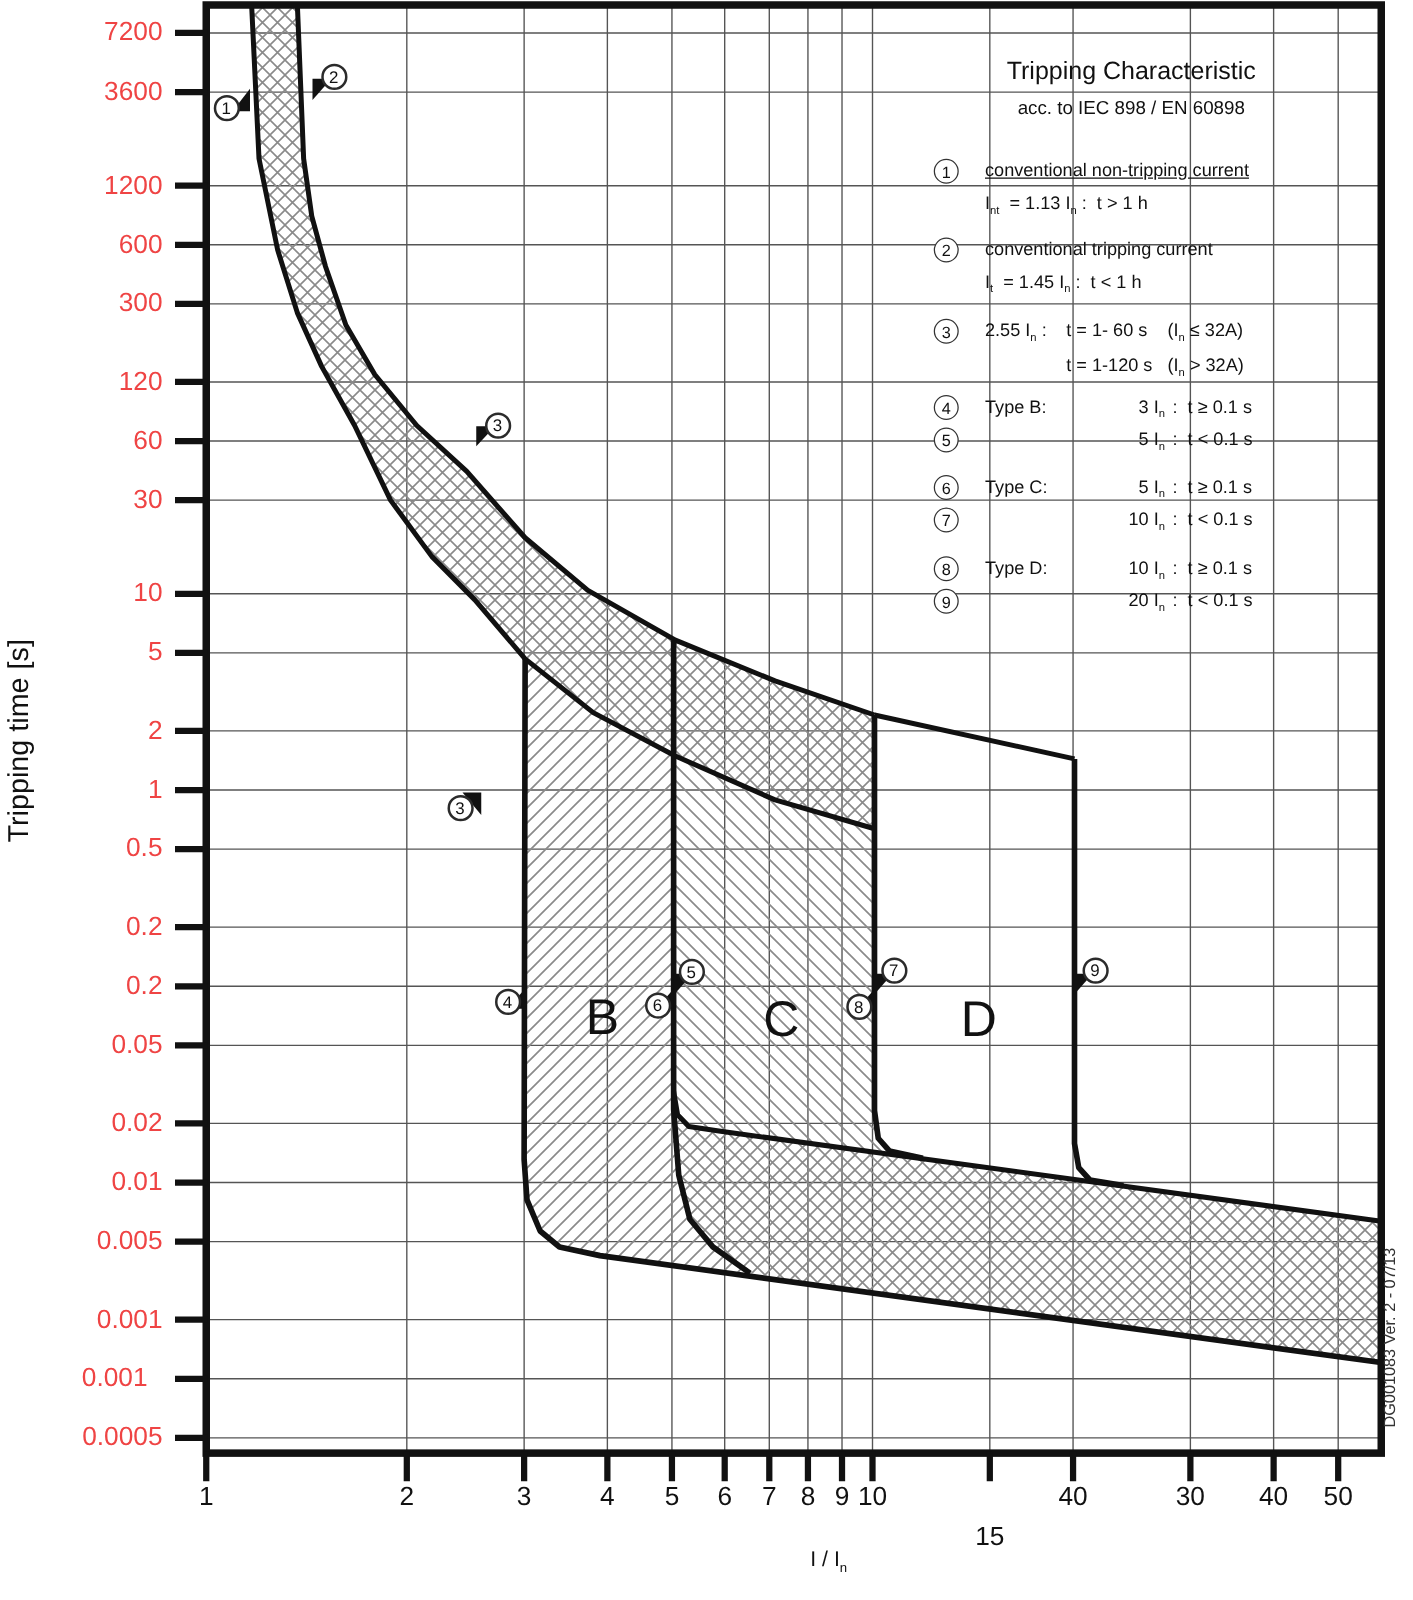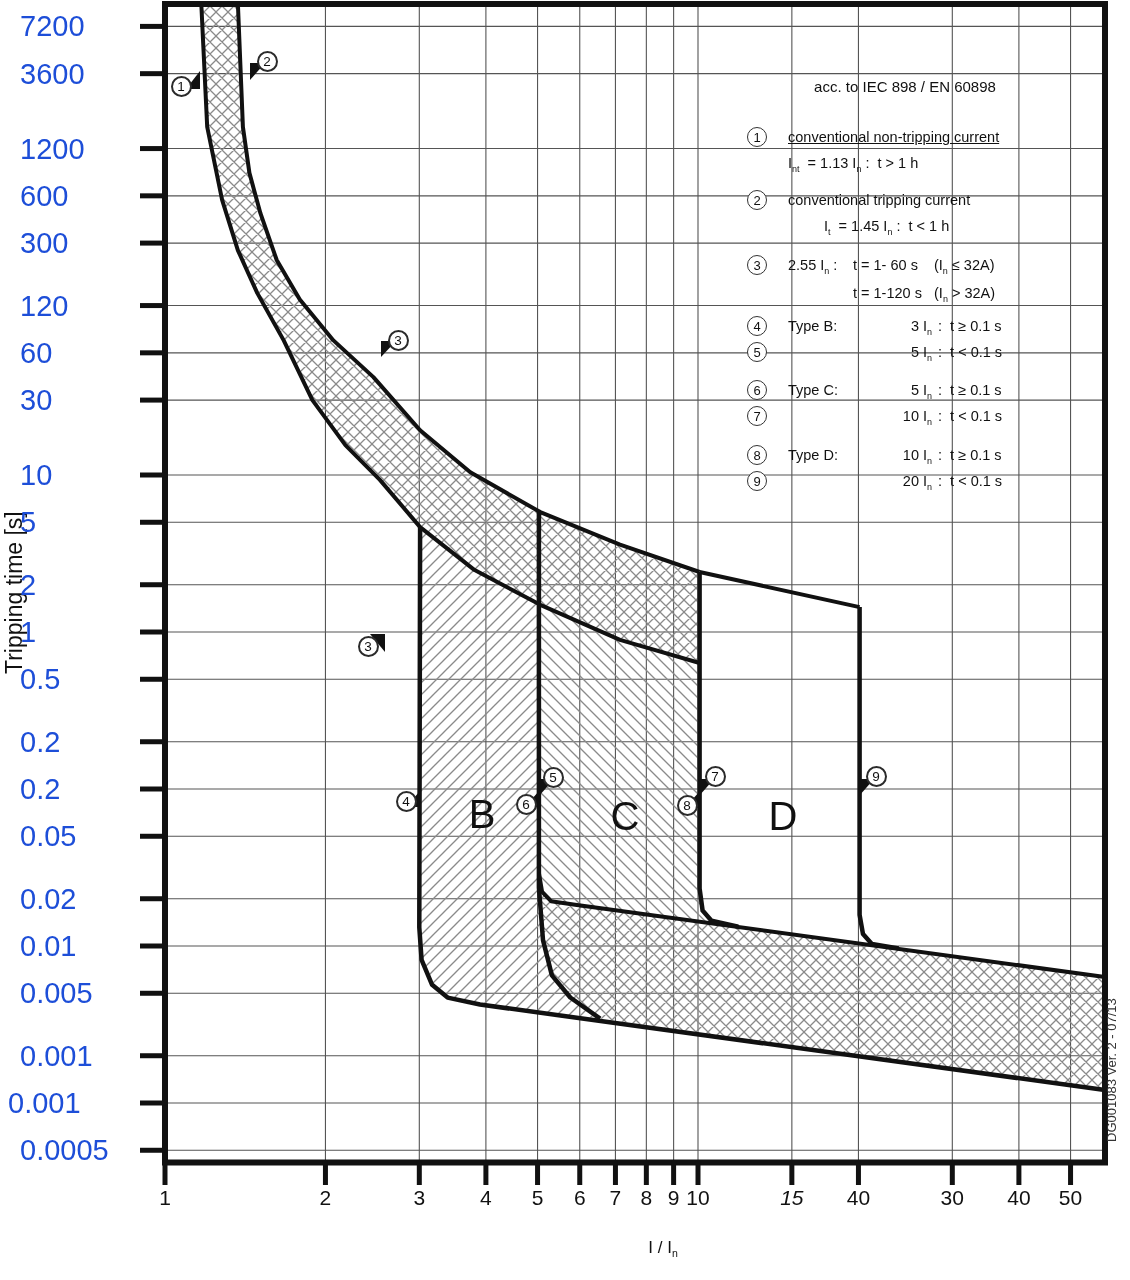--- a/index.html
+++ b/index.html
@@ -1,19 +1,19 @@
 <!DOCTYPE html>
 <html><head>
 <meta charset="utf-8">
 <style>
   html,body{margin:0;padding:0;background:#ffffff;}
   #chart-root{position:relative;width:1130px;height:1280px;background:#ffffff;overflow:hidden;
     font-family:"Liberation Sans","DejaVu Sans",sans-serif;color:#111;}
   #plot-svg{position:absolute;left:0;top:0;}
-  .ytick-label{position:absolute;width:110px;font-size:29px;line-height:24px;color:#1d4ed8;}
+  .ytick-label{position:absolute;width:110px;text-align:right;font-size:21px;line-height:24px;color:#ef4444;}
   .xtick-label{position:absolute;width:64px;text-align:center;font-size:21px;line-height:24px;color:#111;}
   .axis-title-y{position:absolute;left:1px;top:468px;height:250px;font-size:23px;color:#111;
     writing-mode:vertical-rl;transform:rotate(180deg);text-align:center;}
   .axis-title-x{position:absolute;left:608px;top:1238px;width:110px;text-align:center;font-size:17px;color:#111;}
   .watermark{position:absolute;left:1104px;top:950px;height:240px;font-size:13px;color:#333;
     writing-mode:vertical-rl;transform:rotate(180deg);text-align:center;}
   .legend-title{position:absolute;left:755px;top:46px;width:300px;text-align:center;font-size:20px;color:#111;}
   .legend-subtitle{position:absolute;left:755px;top:78px;width:300px;text-align:center;font-size:15px;color:#111;}
   .lg-circle{position:absolute;width:20px;height:20px;border:1.6px solid #333;border-radius:50%;
     background:#fff;font-size:13px;line-height:19px;text-align:center;box-sizing:border-box;}
@@ -148,20 +148,21 @@
         <polygon points="539,779 554,779 539,796" fill="#111"></polygon>
         <polygon points="525,807 539,807 539,791" fill="#111"></polygon>
         <polygon points="699,779 714,779 699,796" fill="#111"></polygon>
         <polygon points="685,808 699,808 699,792" fill="#111"></polygon>
         <polygon points="859,779 874,779 859,796" fill="#111"></polygon>
       </g>
   </svg>
 
   <div class="axis-title-y">Tripping time [s]</div>
   <div class="axis-title-x">I / I<sub>n</sub></div>
+  <div class="legend-title">Tripping Characteristic</div>
   <div class="legend-subtitle">acc. to IEC 898 / EN 60898</div>
   <div class="watermark">DG001083 Ver. 2 - 07/13</div>
 
   <div id="ylabels">
       <div class="ytick-label" style="left: 20px; top: 14.3988px;">7200</div>
       <div class="ytick-label" style="left: 20px; top: 61.6605px;">3600</div>
       <div class="ytick-label" style="left: 20px; top: 136.569px;">1200</div>
       <div class="ytick-label" style="left: 20px; top: 183.83px;">600</div>
       <div class="ytick-label" style="left: 20px; top: 231.092px;">300</div>
       <div class="ytick-label" style="left: 20px; top: 293.569px;">120</div>
@@ -186,33 +187,33 @@
       <div class="xtick-label" style="left: 133px; top: 1186px;">1</div>
       <div class="xtick-label" style="left: 293.449px; top: 1186px;">2</div>
       <div class="xtick-label" style="left: 387.306px; top: 1186px;">3</div>
       <div class="xtick-label" style="left: 453.898px; top: 1186px;">4</div>
       <div class="xtick-label" style="left: 505.551px; top: 1186px;">5</div>
       <div class="xtick-label" style="left: 547.755px; top: 1186px;">6</div>
       <div class="xtick-label" style="left: 583.437px; top: 1186px;">7</div>
       <div class="xtick-label" style="left: 614.347px; top: 1186px;">8</div>
       <div class="xtick-label" style="left: 641.611px; top: 1186px;">9</div>
       <div class="xtick-label" style="left: 666px; top: 1186px;">10</div>
-      <div class="xtick-label" style="left: 759.857px; top: 1186px; font-style: italic;">15</div>
+      <div class="xtick-label" style="left: 759.857px; top: 1218px;">15</div>
       <div class="xtick-label" style="left: 826.449px; top: 1186px;">40</div>
       <div class="xtick-label" style="left: 920.306px; top: 1186px;">30</div>
       <div class="xtick-label" style="left: 986.898px; top: 1186px;">40</div>
       <div class="xtick-label" style="left: 1038.55px; top: 1186px;">50</div>
     </div>
   <div id="legend-items">
       <div class="lg-circle" style="left: 747px; top: 127px;">1</div>
       <div class="lg-text" style="top: 127px; text-decoration: underline;">conventional non-tripping current</div>
       <div class="lg-text" style="top: 153px; text-align: right;">I<sub>nt</sub>  = 1.13 I<sub>n</sub> :  t &gt; 1 h</div>
       <div class="lg-circle" style="left: 747px; top: 190px;">2</div>
       <div class="lg-text" style="top: 190px;">conventional tripping current</div>
-      <div class="lg-text" style="top: 216px; margin-left: 36px;">I<sub>t</sub>  = 1.45 I<sub>n</sub> :  t &lt; 1 h</div>
+      <div class="lg-text" style="top: 216px;">I<sub>t</sub>  = 1.45 I<sub>n</sub> :  t &lt; 1 h</div>
       <div class="lg-circle" style="left: 747px; top: 255px;">3</div>
       <div class="lg-text" style="top: 255px;">2.55 I<sub>n</sub> :</div>
       <div class="lg-val" style="top: 255px;">t = 1- 60 s    (I<sub>n</sub> ≤ 32A)</div>
       <div class="lg-val" style="top: 283px;">t = 1-120 s   (I<sub>n</sub> &gt; 32A)</div>
       <div class="lg-circle" style="left: 747px; top: 316px;">4</div>
       <div class="lg-text" style="top: 316px;">Type B:</div>
       <div class="lg-mult" style="top: 316px;">3 I<sub>n</sub></div>
       <div class="lg-cond" style="top: 316px;">:  t ≥ 0.1 s</div>
       <div class="lg-circle" style="left: 747px; top: 342px;">5</div>
       <div class="lg-mult" style="top: 342px;">5 I<sub>n</sub></div>

